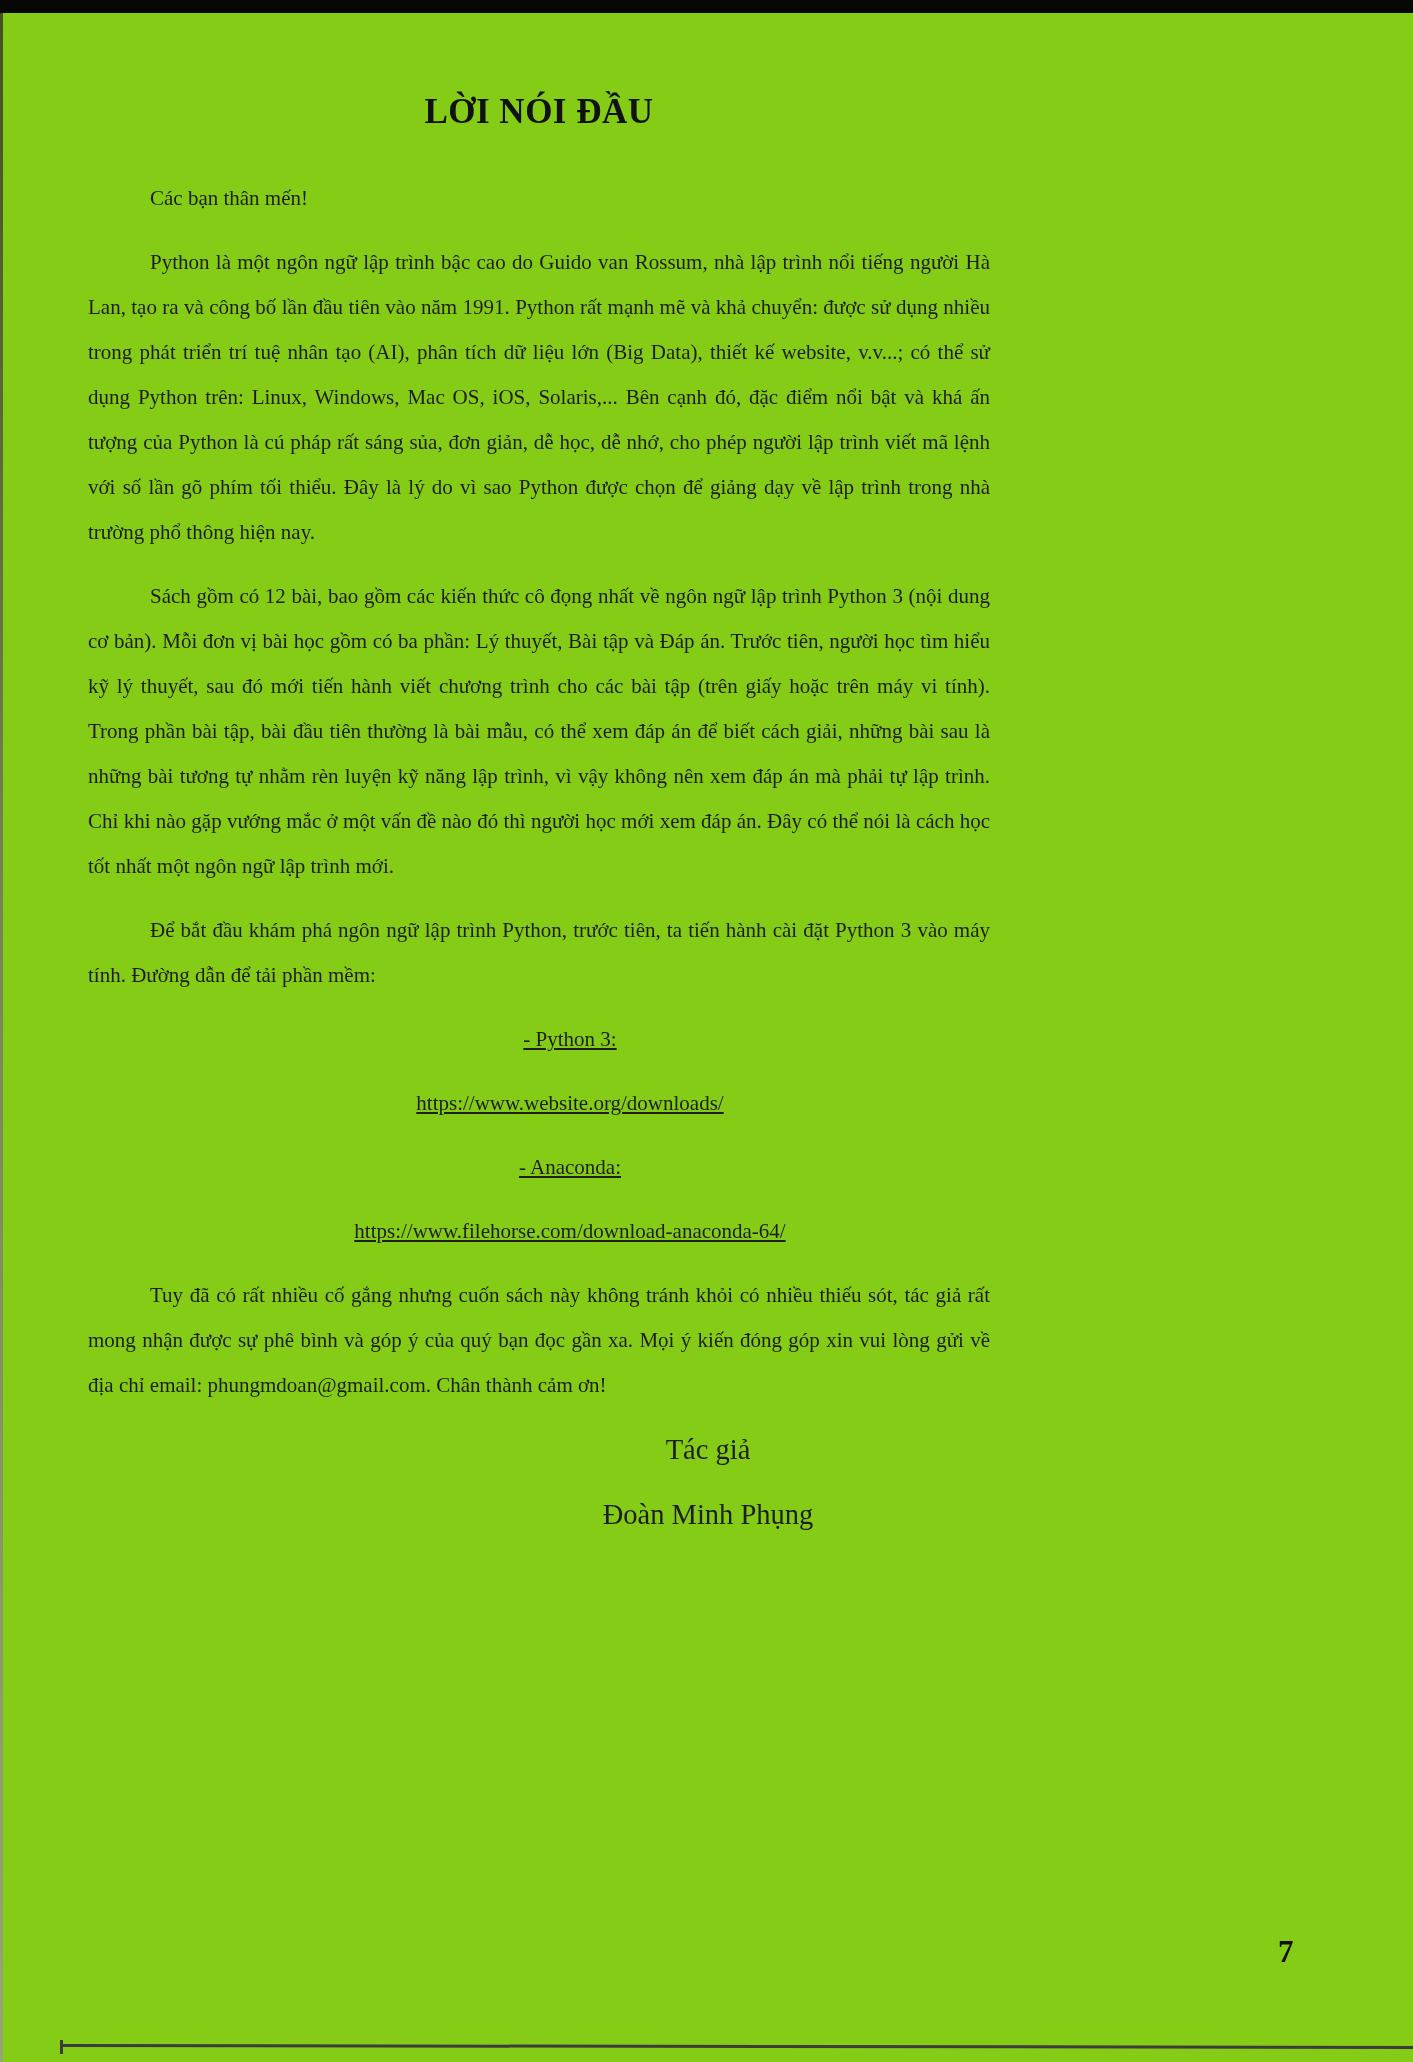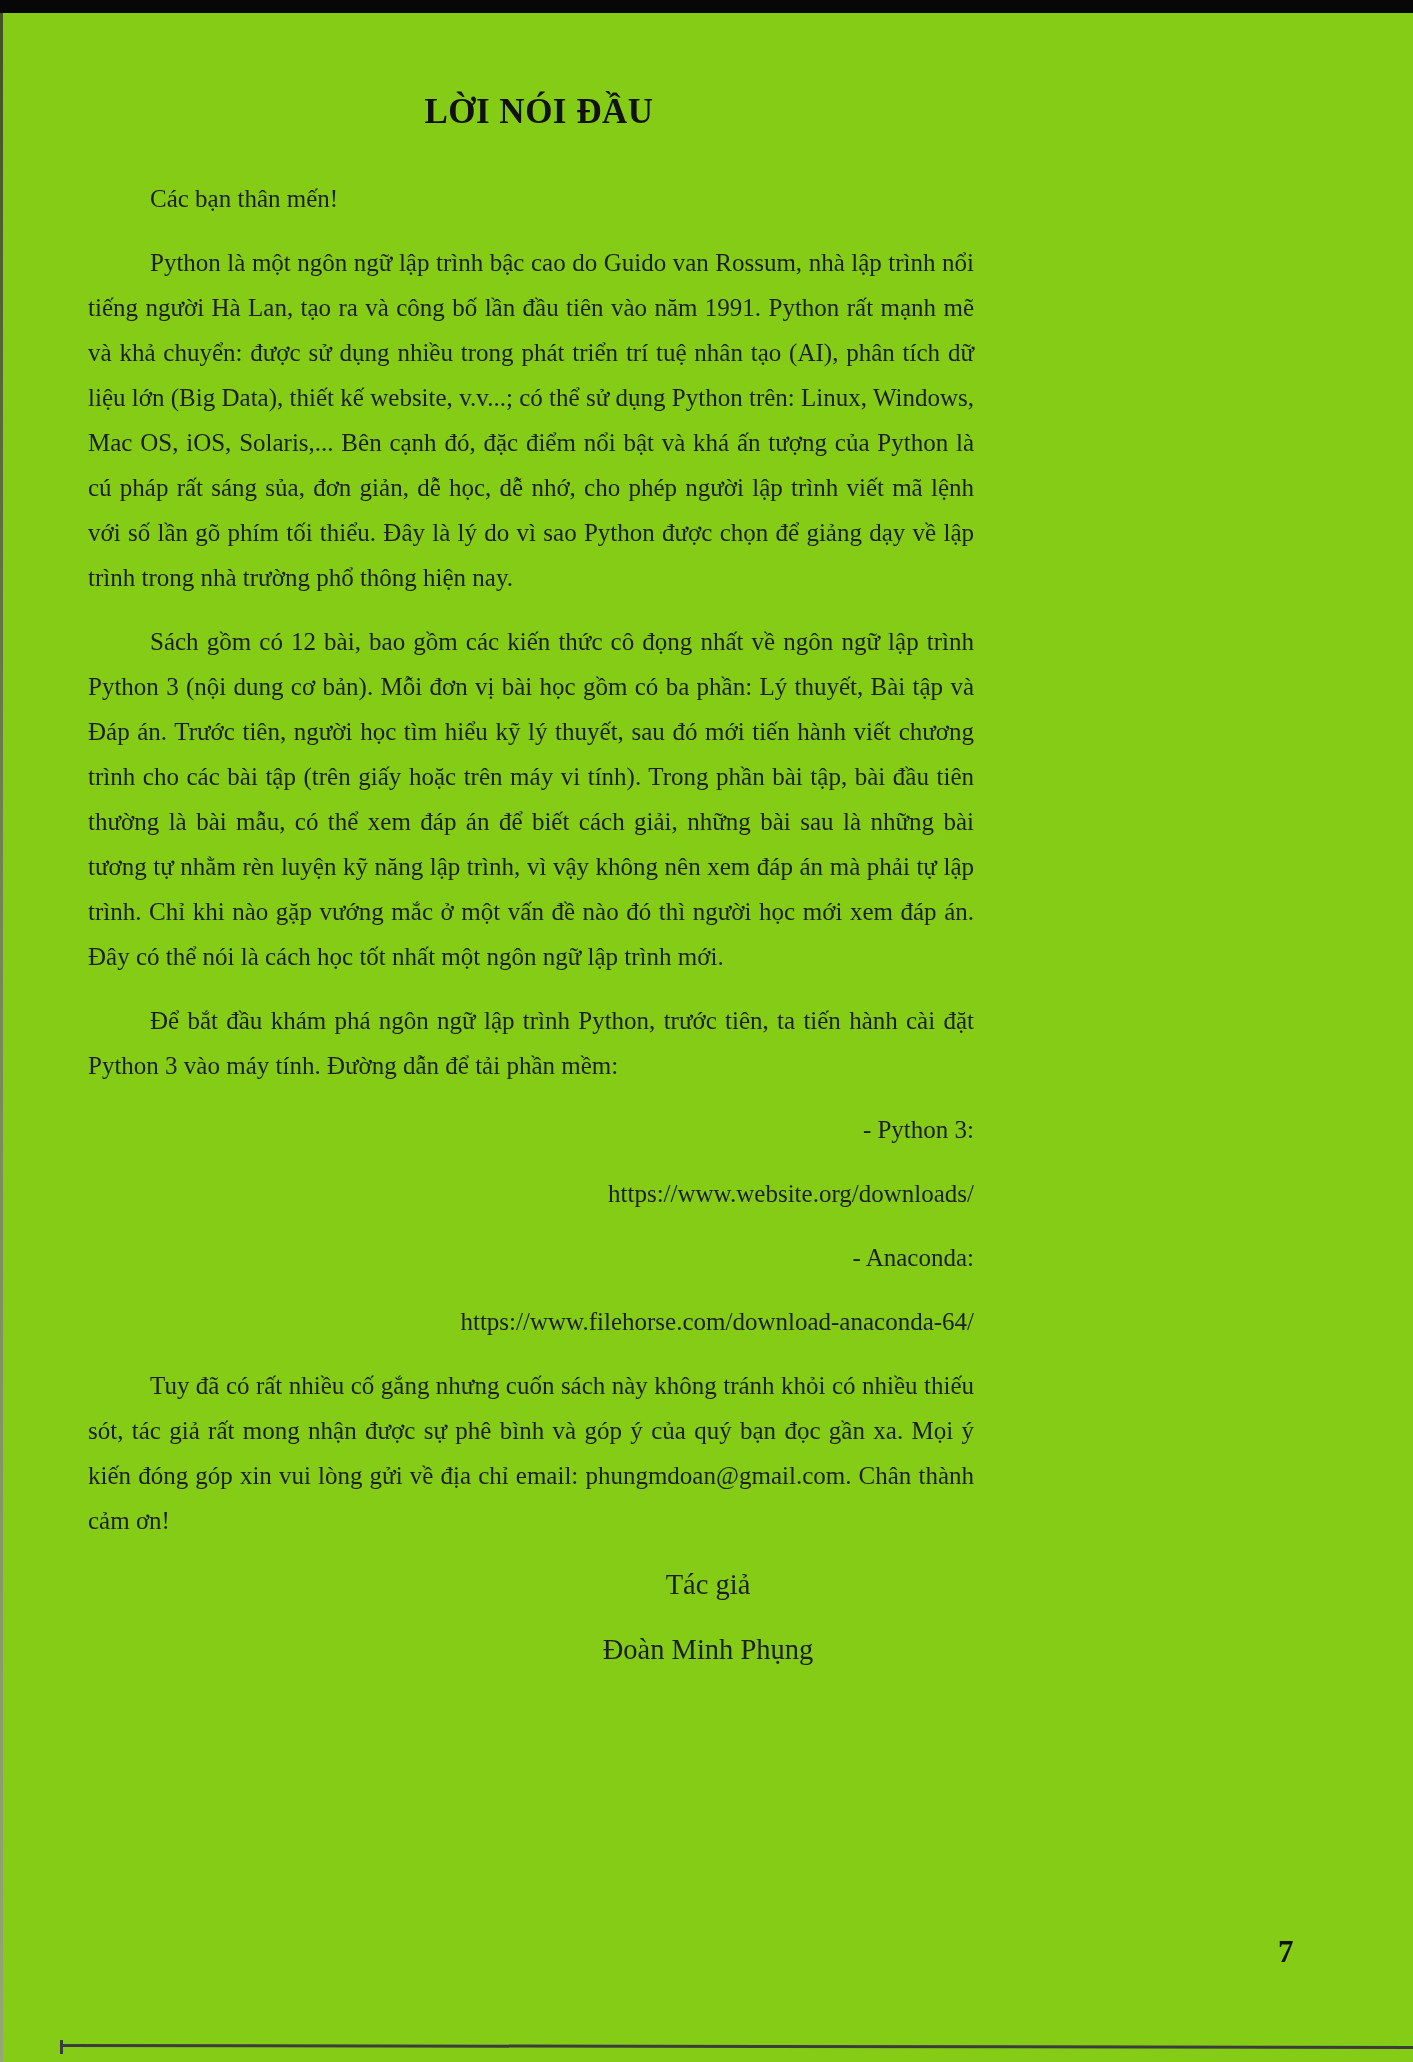--- a/index.html
+++ b/index.html
@@ -58,28 +58,29 @@
   .title {
     margin: 0 0 44px 0;
     text-align: center;
     font-size: 35px;
     font-weight: bold;
     letter-spacing: 0.5px;
     color: #111;
   }
 
   .para {
-    margin: 0 16px 19px 0;
-    font-size: 25px;
+    margin: 0 0 19px 0;
+    font-size: 21px;
     line-height: 45px;
     text-align: justify;
     text-indent: 62px;
   }
   .para.short {
-    text-align: right;
+    text-align: center;
+    text-decoration: underline;
   }
 
   .signature {
     margin: 12px 0 0 470px;
     width: 300px;
     text-align: center;
     font-size: 28.5px;
     line-height: 45px;
   }
   .signature .sig-label {

